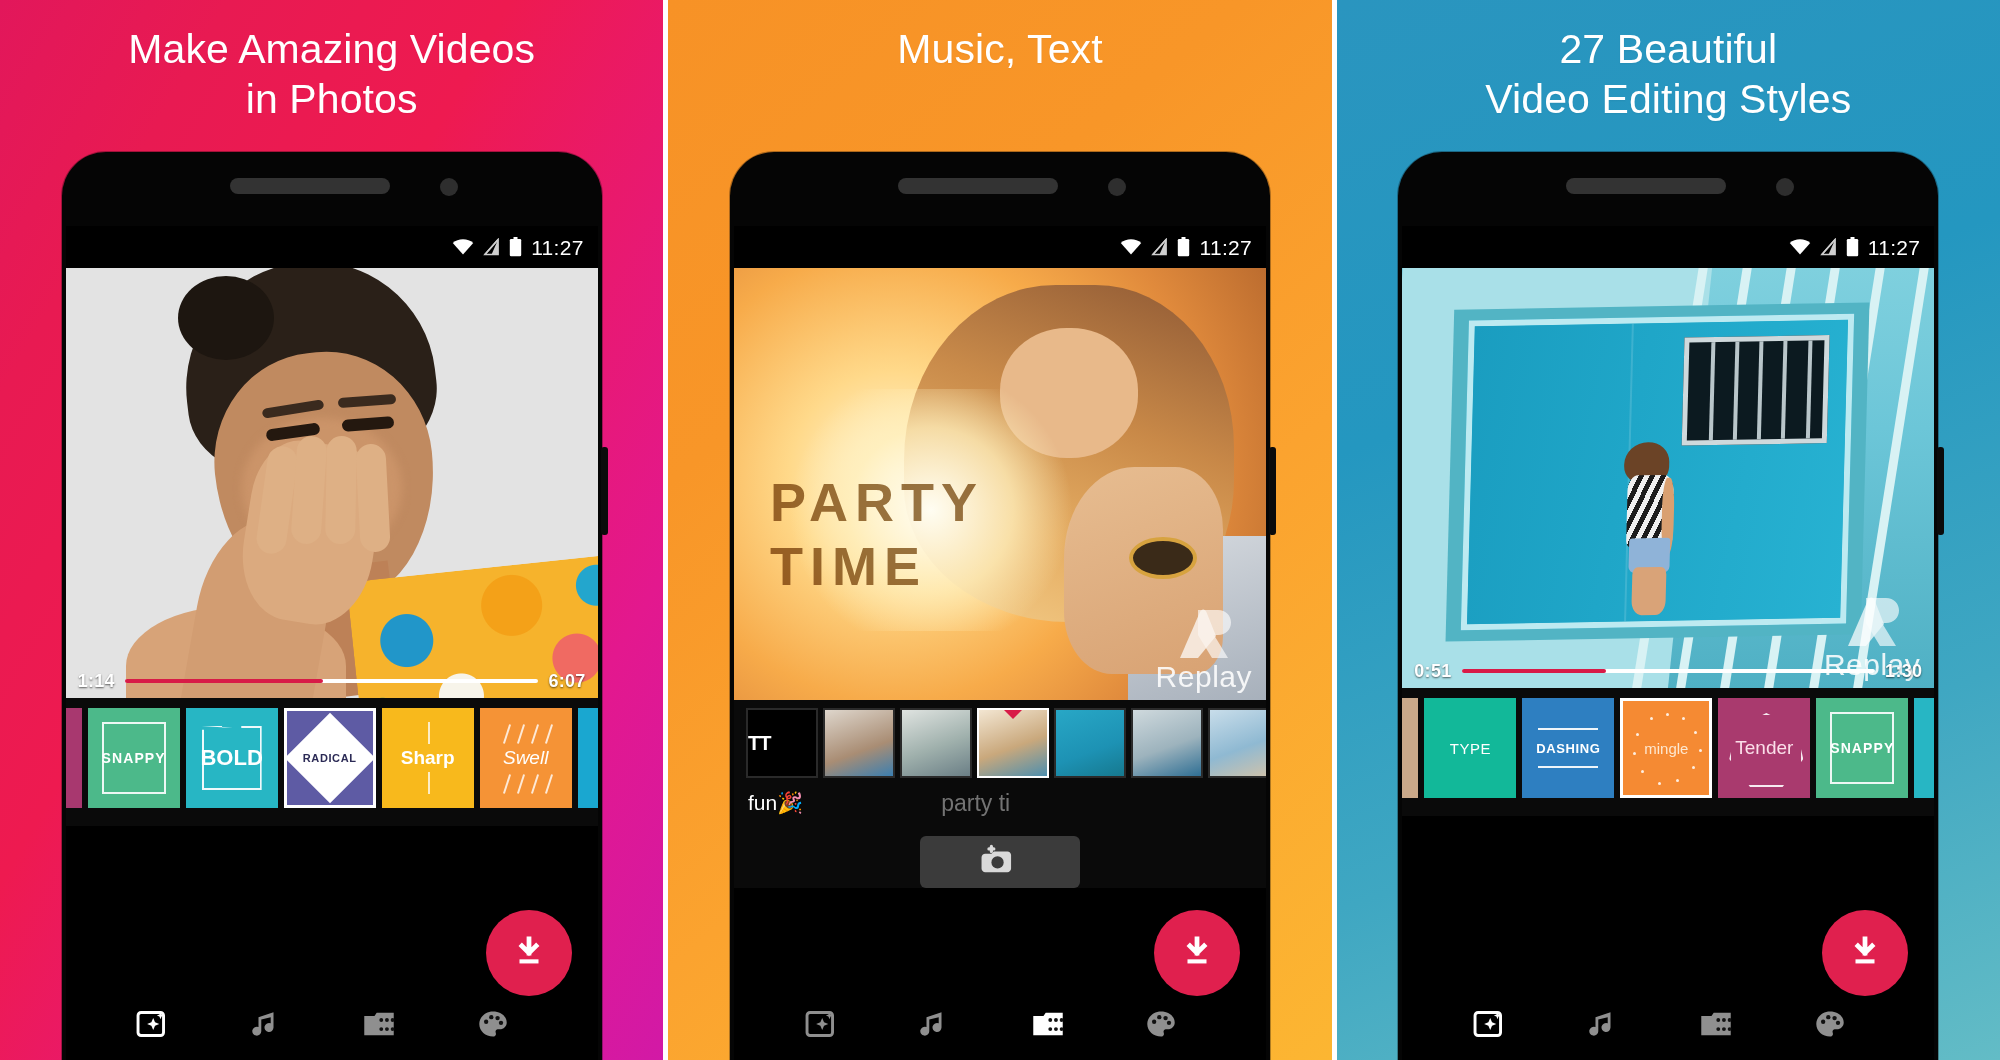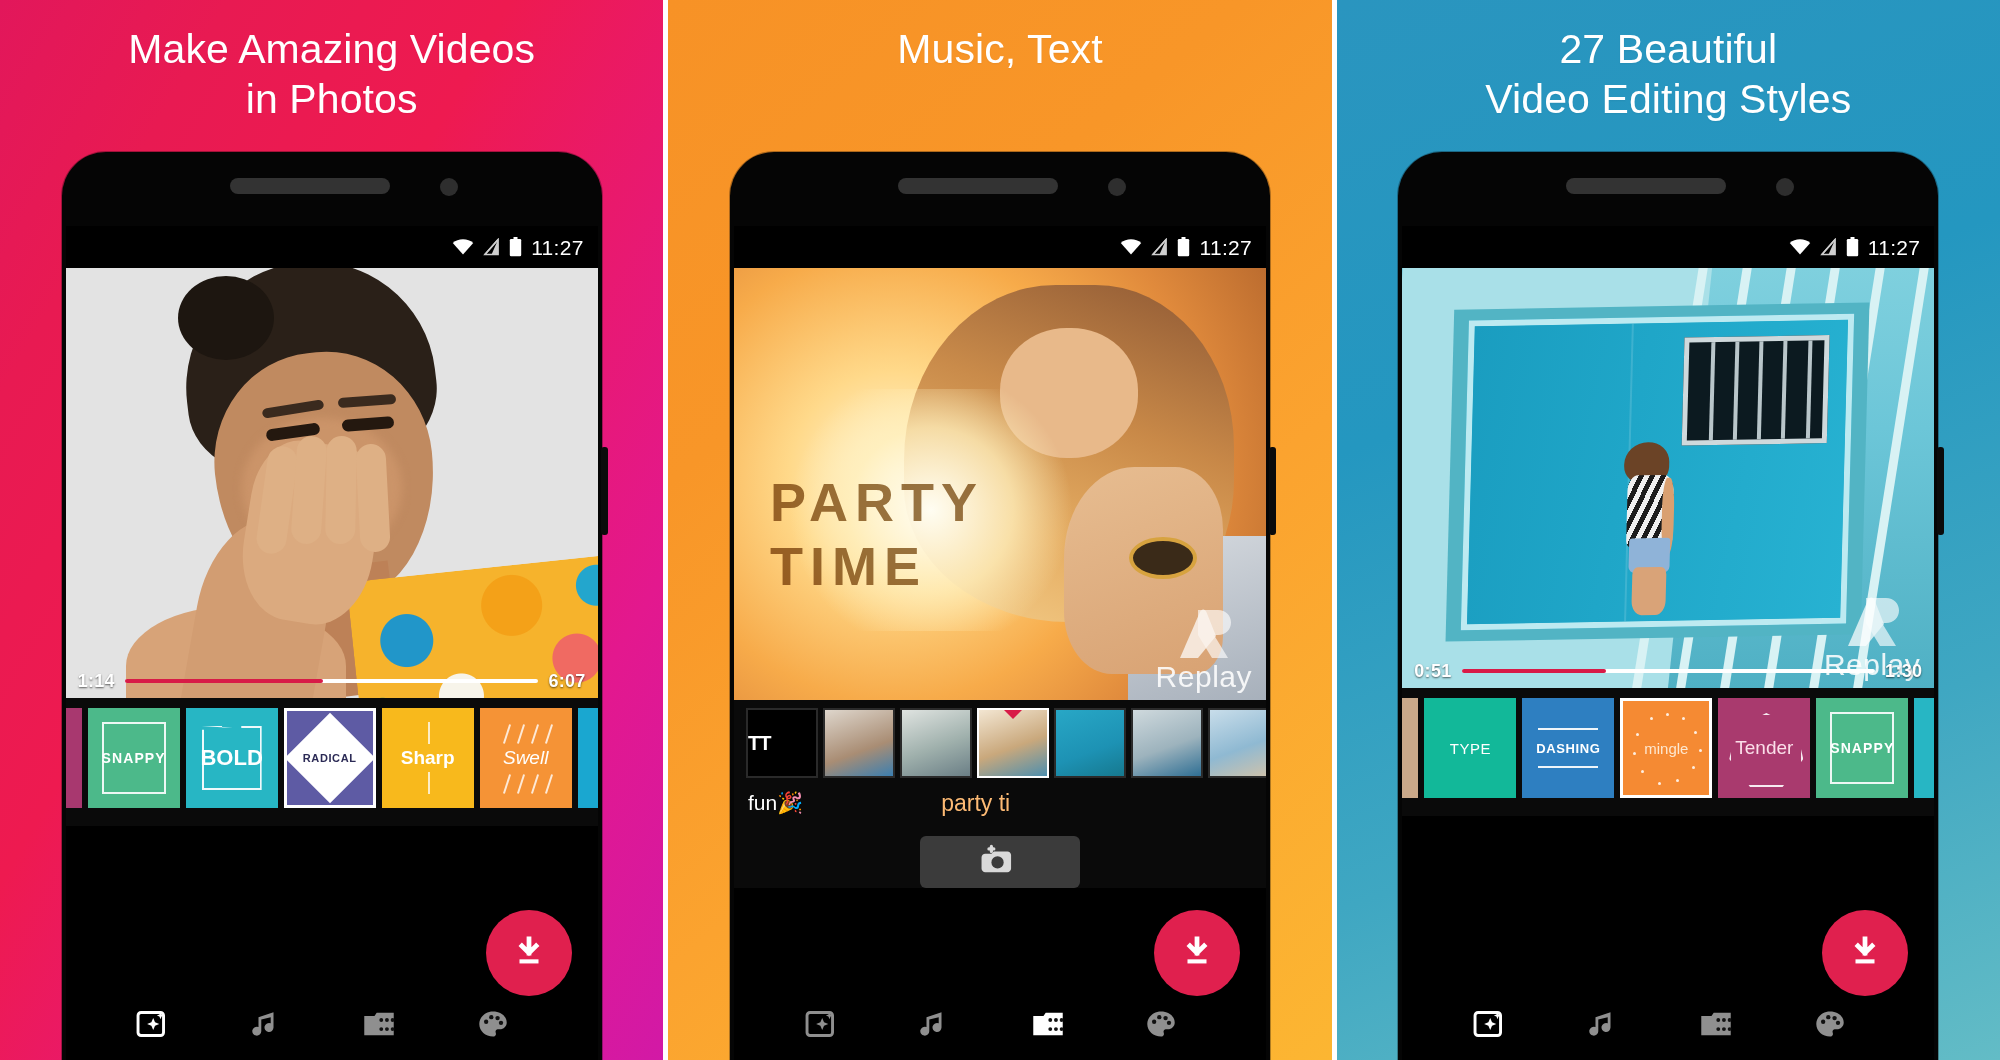--- a/index.html
+++ b/index.html
@@ -155,21 +155,21 @@
   .thumbstrip{background:#0a0a0a;flex:0 0 auto;padding:8px 0 0 0;}
   .thumbs{display:flex;gap:5px;padding:0 0 0 12px;align-items:flex-start;}
   .thumb{position:relative;width:68px;height:66px;flex:0 0 auto;overflow:hidden;background:#1b1b1b;border:2px solid #2a2a2a;}
   .thumb.sel{border-color:#fff;}
   .thumb.sel:after{content:"";position:absolute;left:50%;top:-2px;margin-left:-11px;border-left:11px solid transparent;border-right:11px solid transparent;border-top:11px solid #d81b47;}
   .thumb.texttile{background:#000;display:flex;align-items:center;}
   .thumb.texttile span{color:#fff;font-weight:700;font-size:20px;letter-spacing:-1px;}
   .labels{display:flex;align-items:center;padding:6px 12px 0 14px;height:38px;}
   .labels .fun{color:#fff;font-size:21px;}
   .labels .party{color:#cfcfcf;font-size:23px;flex:1 1 auto;text-align:center;overflow:hidden;white-space:nowrap;margin-left:-10px;padding-right:96px;}
-  .labels .party b{color:#fdba74;font-weight:400;}
+  .labels .party b{color:#737373;font-weight:400;}
   .addbtn{margin:14px auto 0;width:160px;height:52px;background:#3b3b3b;border-radius:6px;display:flex;align-items:center;justify-content:center;}
 
   
   .navbar{margin-top:auto;background:#000;height:96px;display:flex;align-items:center;justify-content:space-around;padding:0 48px 10px 30px;position:relative;}
   .navbtn{width:48px;height:48px;display:flex;align-items:center;justify-content:center;}
   .fab{position:absolute;right:26px;bottom:86px;width:86px;height:86px;border-radius:50%;background:#e0204e;display:flex;align-items:center;justify-content:center;box-shadow:0 4px 14px rgba(0,0,0,.45);}
   .fab .dl{width:38px;height:38px;}
 </style>
 </head>
 <body>

